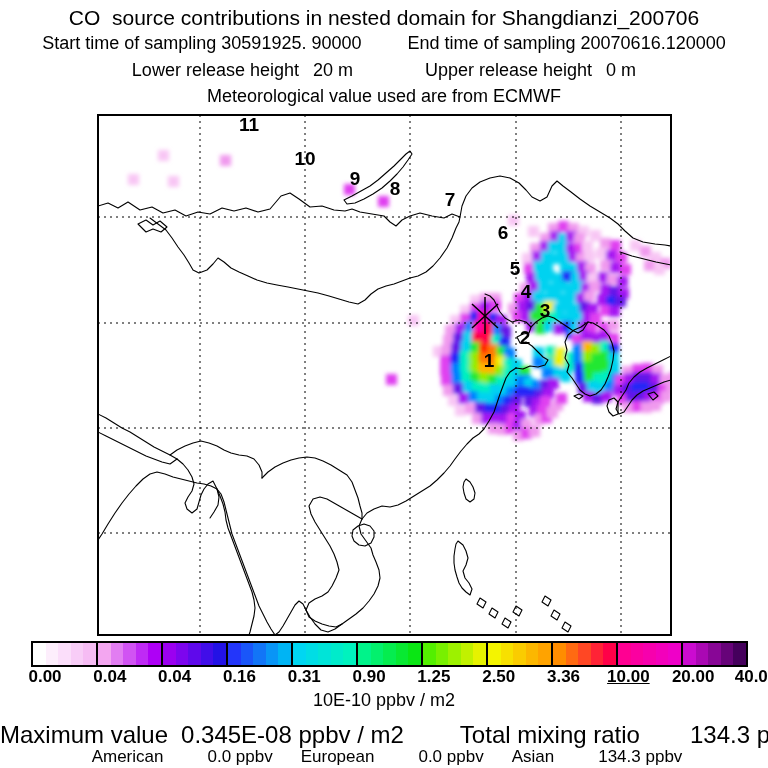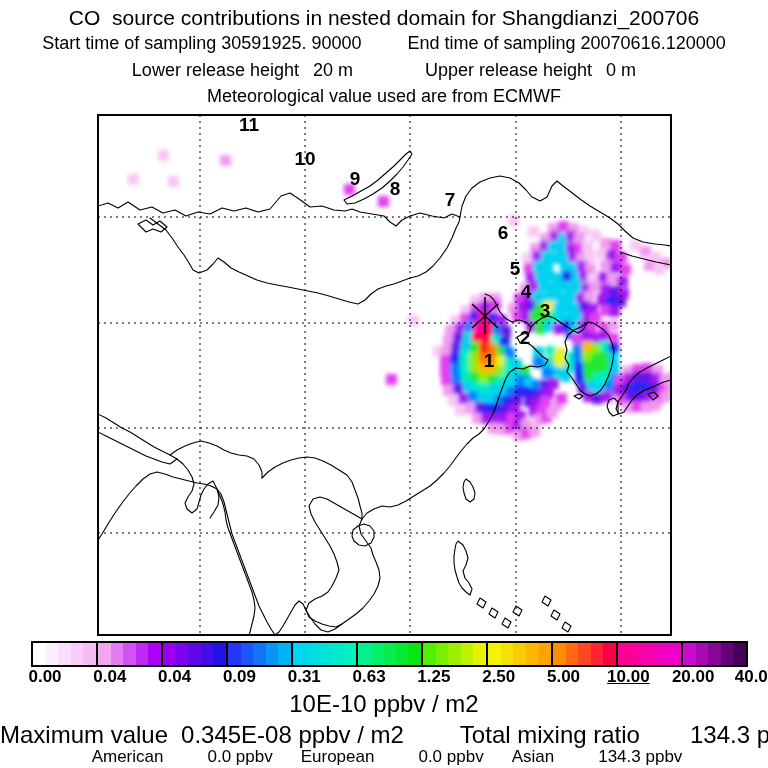--- a/index.html
+++ b/index.html
@@ -13,21 +13,21 @@
   .gEnd{margin-left:46px}
   .gVal{margin-left:14px}
   .gUp{margin-left:72px}
   #mapsvg{position:absolute;left:0;top:0}
   #cbar{position:absolute;left:31px;top:641px;width:713px;height:22px;border:2px solid #000;display:flex}
   .seg{flex:1;display:flex;border-right:2px solid #000}
   .seg:last-child{border-right:none}
   .sub{flex:1}
   #ticks{position:absolute;left:12px;top:667px;width:768px;height:20px;font-weight:bold;font-size:17px}
   .tick{position:absolute;transform:translateX(-50%);white-space:pre}
-  .units{top:690px;font-size:24px}
+  .units{top:690px;font-size:18px}
   .rowA{top:721px;font-size:24px}
   .rowB{top:747px;font-size:17px}
   .gA{margin-left:13px}.gB{margin-left:56px}.gC{margin-left:50px}
   .rname{margin-left:28px}.rname:first-child{margin-left:6px}
   .rval{margin-left:44px}
   .maplabel{font-family:"Liberation Sans",sans-serif;font-weight:bold;font-size:19px}
 </style>
 </head>
 <body>
 
@@ -507,25 +507,25 @@
       <div class="sub" style="background: rgb(170, 8, 179);"></div>
       <div class="sub" style="background: rgb(136, 6, 150);"></div>
       <div class="sub" style="background: rgb(103, 3, 121);"></div>
       <div class="sub" style="background: rgb(69, 0, 92);"></div>
     </div>
   </div>
 <div id="ticks">
     <span class="tick" style="left: 33px;">0.00</span>
     <span class="tick" style="left: 97.8182px;">0.04</span>
     <span class="tick" style="left: 162.636px;">0.04</span>
-    <span class="tick" style="left: 227.455px;">0.09</span>
+    <span class="tick" style="left: 227.455px;">0.16</span>
     <span class="tick" style="left: 292.273px;">0.31</span>
-    <span class="tick" style="left: 357.091px;">0.63</span>
+    <span class="tick" style="left: 357.091px;">0.90</span>
     <span class="tick" style="left: 421.909px;">1.25</span>
     <span class="tick" style="left: 486.727px;">2.50</span>
-    <span class="tick" style="left: 551.545px;">5.00</span>
+    <span class="tick" style="left: 551.545px;">3.36</span>
     <span class="tick" style="left: 616.364px; text-decoration: underline;">10.00</span>
     <span class="tick" style="left: 681.182px;">20.00</span>
     <span class="tick" style="left: 744px;">40.00</span>
   </div>
 <div class="hdr units">10E-10 ppbv / m2</div>
 <div class="hdr rowA"><span>Maximum value</span><span class="gA">0.345E-08 ppbv / m2</span><span class="gB">Total mixing ratio</span><span class="gC">134.3 ppbv</span></div>
 <div class="hdr rowB" id="regions"><span class="rname">American</span><span class="rval">0.0 ppbv</span><span class="rname">European</span><span class="rval">0.0 ppbv</span><span class="rname">Asian</span><span class="rval">134.3 ppbv</span></div>
 
 </body></html>

